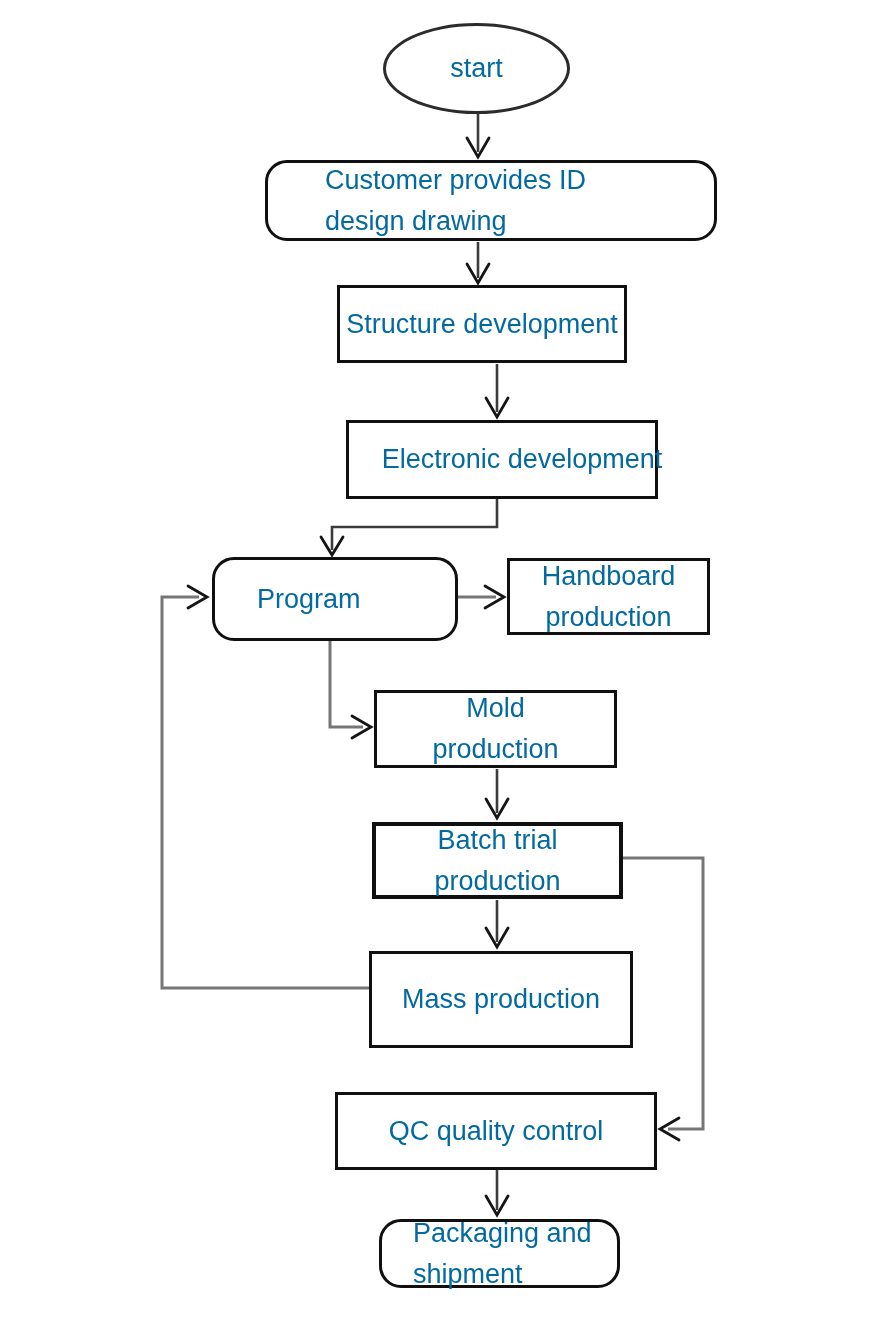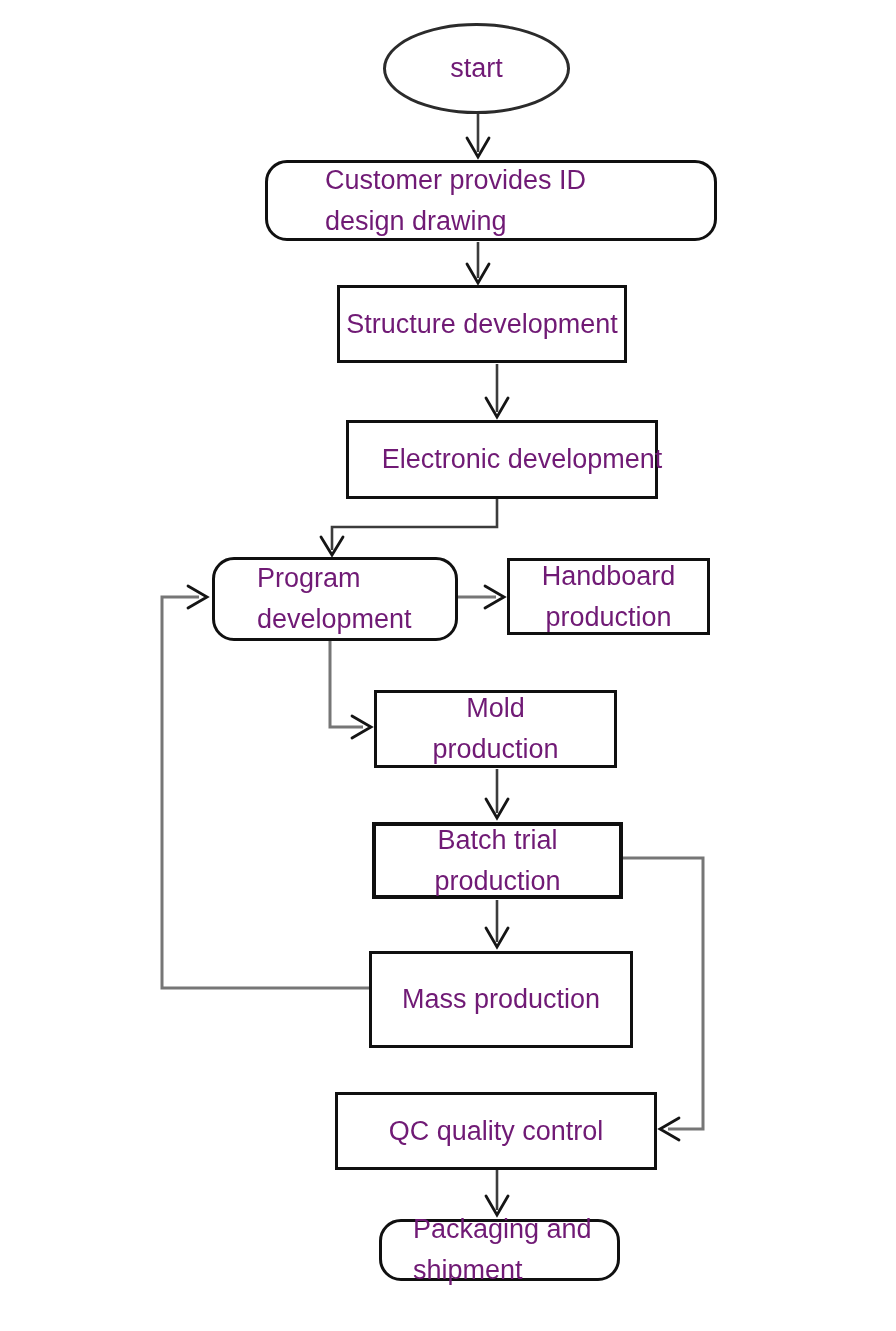--- a/index.html
+++ b/index.html
@@ -6,21 +6,21 @@
     margin: 0;
     padding: 0;
     background: #ffffff;
   }
   .canvas {
     position: relative;
     width: 896px;
     height: 1331px;
     background: #ffffff;
     font-family: "Liberation Sans", "DejaVu Sans", sans-serif;
-    color: #701a75;
+    color: #0369a1;
     overflow: hidden;
   }
   .node {
     position: absolute;
     box-sizing: border-box;
     border: 3px solid #101010;
     background: #ffffff;
     display: flex;
     flex-direction: column;
     justify-content: center;
@@ -104,21 +104,20 @@
   <div class="node center" style="left:337px; top:285px; width:290px; height:78px;">
     <span class="txt">Structure development</span>
   </div>
 
   <div class="node center" style="left:346px; top:420px; width:312px; height:79px;padding-left:40px;">
     <span class="txt">Electronic development</span>
   </div>
 
   <div class="node left" style="left:212px; top:557px; width:246px; height:84px; padding-left:42px;">
     <span class="txt">Program</span>
-    <span class="txt">development</span>
   </div>
 
   <div class="node center" style="left:507px; top:558px; width:203px; height:77px;">
     <span class="txt">Handboard</span>
     <span class="txt">production</span>
   </div>
 
   <div class="node center" style="left:374px; top:690px; width:243px; height:78px;">
     <span class="txt">Mold</span>
     <span class="txt">production</span>
@@ -130,18 +129,18 @@
   </div>
 
   <div class="node center" style="left:369px; top:951px; width:264px; height:97px;">
     <span class="txt">Mass production</span>
   </div>
 
   <div class="node center" style="left:335px; top:1092px; width:322px; height:78px;">
     <span class="txt">QC quality control</span>
   </div>
 
-  <div class="node left" style="left:379px; top:1219px; width:241px; height:62px; padding-left:31px;">
+  <div class="node left" style="left:379px; top:1219px; width:241px; height:69px; padding-left:31px;">
     <span class="txt">Packaging and</span>
     <span class="txt">shipment</span>
   </div>
 
 </div>
 
 </body></html>

